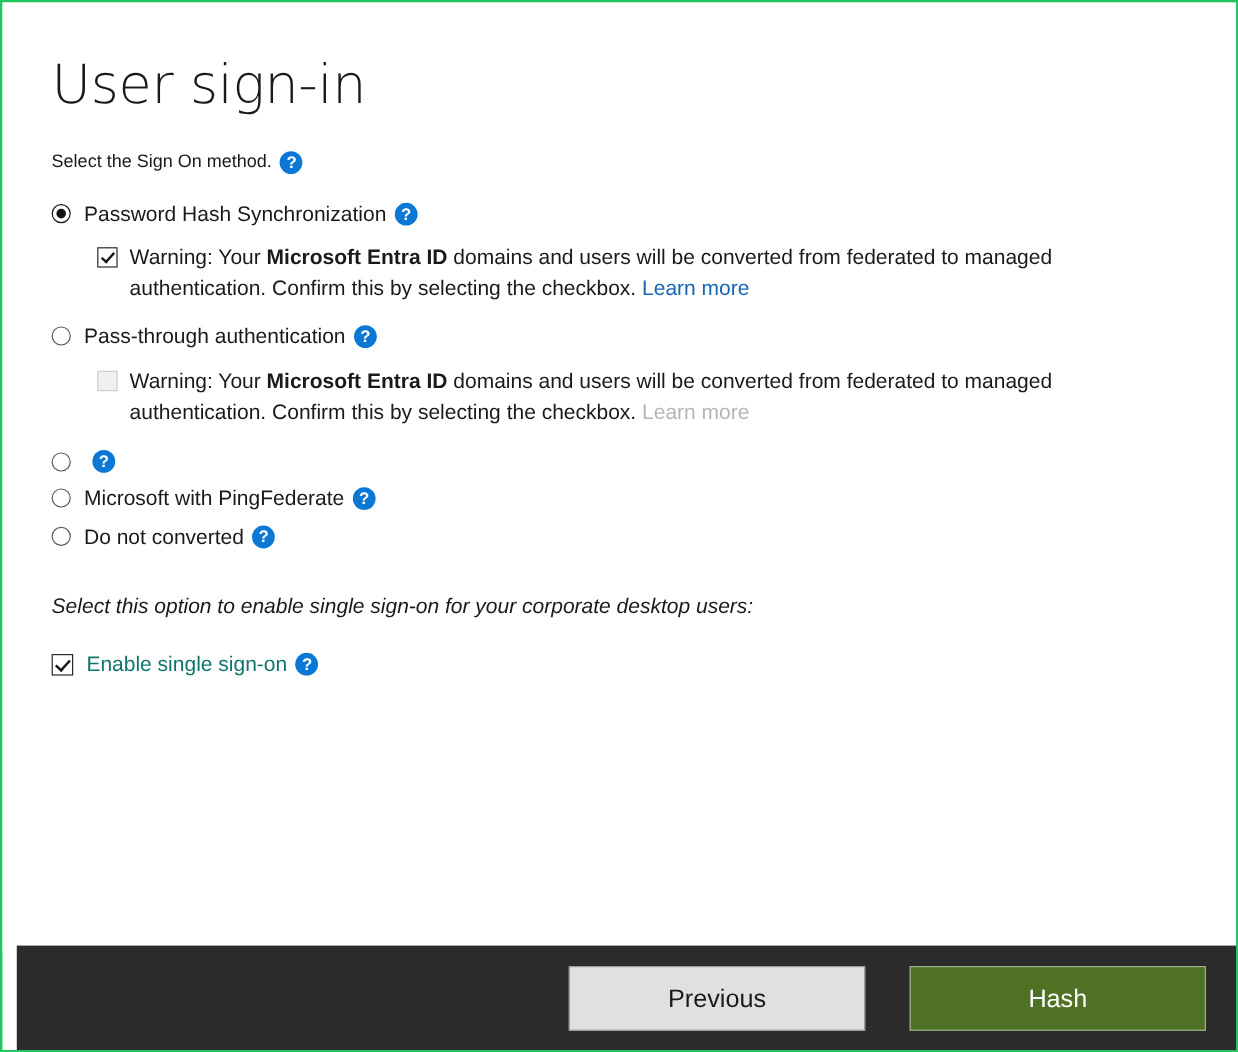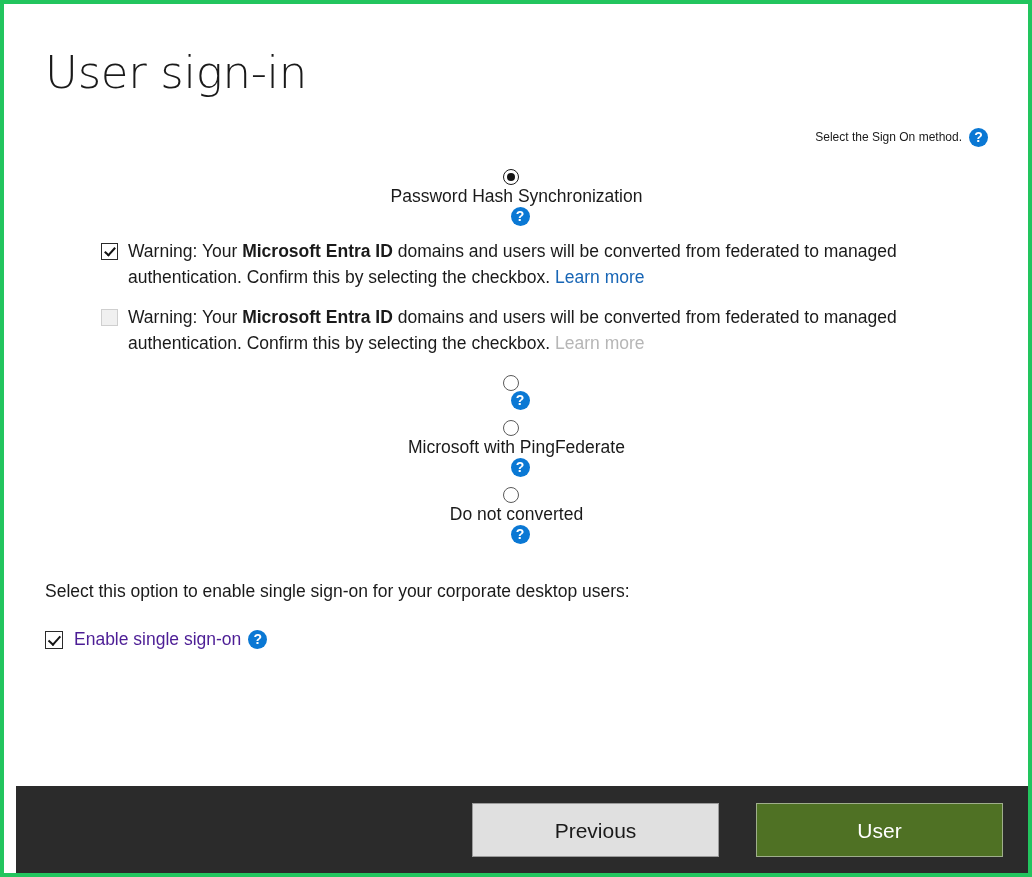--- a/index.html
+++ b/index.html
@@ -9,21 +9,21 @@
   }
   body {
     font-family: "Liberation Sans", "DejaVu Sans", sans-serif;
     -webkit-font-smoothing: antialiased;
   }
   #wizard {
     position: relative;
     width: 1032px;
     height: 877px;
     box-sizing: border-box;
-    border: 4px solid #22c55e;
+    border: 2px solid #22c55e;
     background: #ffffff;
     overflow: hidden;
   }
 
   
   .content {
     position: absolute;
     left: 0; top: 0; right: 0;
     height: 789px;
     box-sizing: border-box;
@@ -36,27 +36,26 @@
     font-weight: 300;
     font-size: 45px;
     line-height: 54px;
     letter-spacing: -0.3px;
     color: #1a1a1a;
     margin: 0 0 26px 0;
     font-stretch: normal;
   }
 
   .intro-line {
-    font-size: 12px;
+    font-size: 15px;
     color: #1a1a1a;
     line-height: 22px;
     display: flex;
     align-items: center;
     margin-bottom: 21px;
-    justify-content: flex-end;
   }
 
   
   .help-icon {
     display: inline-block;
     width: 19px;
     height: 19px;
     border-radius: 50%;
     background: #0a78d4;
     position: relative;
@@ -77,21 +76,20 @@
   }
 
   
   .radio-row {
     display: flex;
     align-items: center;
     margin-bottom: 15px;
     font-size: 17.5px;
     color: #1a1a1a;
     line-height: 22px;
-    flex-direction: column;
   }
   .radio-row.tight { margin-bottom: 10px; }
 
   .radio {
     width: 16px;
     height: 16px;
     border-radius: 50%;
     border: 1.3px solid #5a5a5a;
     background: #ffffff;
     box-sizing: border-box;
@@ -109,21 +107,20 @@
     border-radius: 50%;
     background: #141414;
   }
   .radio-label { white-space: nowrap; }
 
   
   .warning-block {
     display: flex;
     align-items: flex-start;
     margin: 0 0 8px 38px;
-    justify-content: flex-end;
   }
   .warning-block.first { margin-top: -3px; margin-bottom: 16px; }
   .warning-block.second { margin-top: -2px; margin-bottom: 19px; }
 
   .checkbox {
     width: 17px;
     height: 17px;
     box-sizing: border-box;
     border: 1.4px solid #2a2a2a;
     background: #ffffff;
@@ -165,26 +162,27 @@
     cursor: default;
   }
 
   
   .sso-intro {
     font-size: 17.5px;
     color: #1a1a1a;
     line-height: 22px;
     margin-top: 36px;
     margin-bottom: 27px;
+    font-style: italic;
   }
   .sso-row {
     display: flex;
     align-items: center;
     font-size: 17.5px;
-    color: #4c1d95;
+    color: #0f766e;
   }
   .sso-row .checkbox {
     width: 18px;
     height: 18px;
     margin-top: 0;
     margin-right: 11px;
   }
   .sso-row .checkbox.checked::after {
     left: 5px;
     top: 1px;
@@ -247,20 +245,25 @@
       <span class="help-icon"></span>
     </div>
 
     <div class="warning-block first">
       <span class="checkbox checked"></span>
       <span class="warning-text">
         <span>Warning: Your </span><b>Microsoft Entra ID</b><span> domains and users will be converted from federated to managed authentication. Confirm this by selecting the checkbox. </span><a class="link">Learn more</a>
       </span>
     </div>
 
+    <div class="radio-row">
+      <span class="radio"></span>
+      <span class="radio-label">Pass-through authentication</span>
+      <span class="help-icon"></span>
+    </div>
 
     <div class="warning-block second">
       <span class="checkbox disabled"></span>
       <span class="warning-text">
         <span>Warning: Your </span><b>Microsoft Entra ID</b><span> domains and users will be converted from federated to managed authentication. Confirm this by selecting the checkbox. </span><span class="link disabled">Learn more</span>
       </span>
     </div>
 
     <div class="radio-row tight">
       <span class="radio"></span>
@@ -284,16 +287,16 @@
     <div class="sso-row">
       <span class="checkbox checked"></span>
       <span>Enable single sign-on</span>
       <span class="help-icon"></span>
     </div>
 
   </div>
 
   <div class="footer">
     <div class="wiz-btn btn-previous">Previous</div>
-    <div class="wiz-btn btn-next">User</div>
+    <div class="wiz-btn btn-next">Hash</div>
   </div>
 
 </div>
 
 </body></html>

